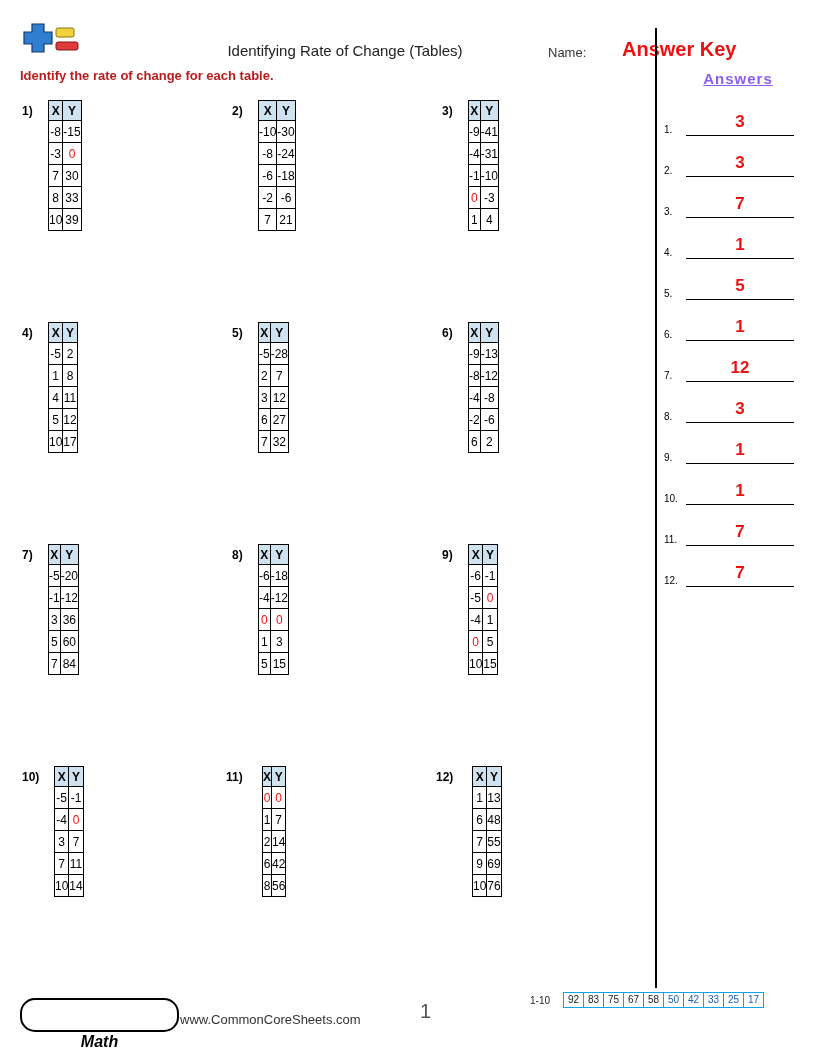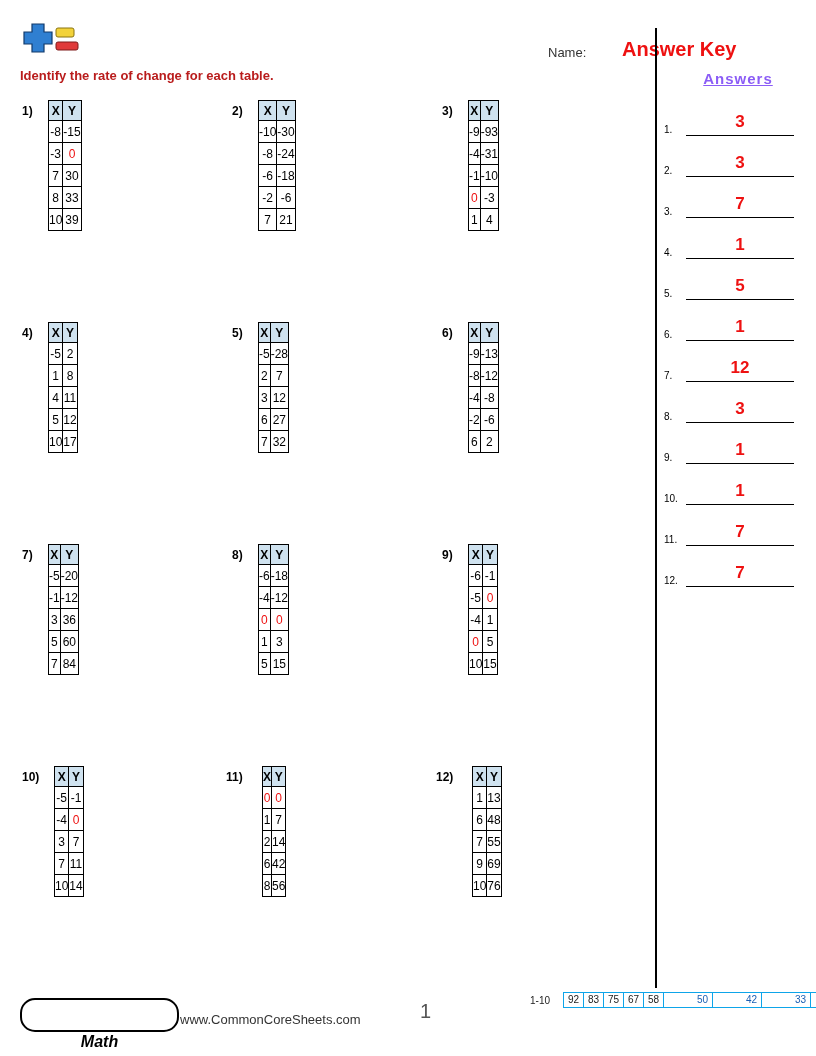--- a/index.html
+++ b/index.html
@@ -189,35 +189,36 @@
   .score-cells .cell {
     width: 19px; height: 14px;
     border: 1px solid #0ea5e9;
     margin-left: -1px;
     font-size: 10px;
     text-align: center;
     line-height: 14px;
     color: #222;
     background: #fff;
   }
-  .score-cells .cell.blue { color: #1a5fb4; padding-left: 29px; }
+  .score-cells .cell.blue { color: #1a5fb4; }
 </style>
 </head>
 <body>
 
 <div class="page">
 
   <div class="header">
     <div class="logo">
       <svg width="70" height="36" viewBox="0 0 70 36">
         <path d="M12 2 h12 v8 h8 v12 h-8 v8 h-12 v-8 h-8 v-12 h8 z" fill="#2f7fd1" stroke="#123a6b" stroke-width="1.2"></path>
         <rect x="36" y="6" width="18" height="9" rx="2" fill="#f2d23a" stroke="#8a7410" stroke-width="1"></rect>
         <rect x="36" y="20" width="22" height="8" rx="2" fill="#e03a3a" stroke="#7e1b1b" stroke-width="1"></rect>
       </svg>
     </div>
+    <div class="title">Identifying Rate of Change (Tables)</div>
     <div class="name-label">Name:</div>
     <div class="answer-key">Answer Key</div>
   </div>
   <div class="instructions">Identify the rate of change for each table.</div>
 
   <div class="divider"></div>
 
   <div class="answers-title">Answers</div>
 
   <div class="answer-row" style="top:100px">
@@ -348,21 +349,21 @@
   <div class="problem" style="left:442px; top:100px">
     <div class="pnum">3)</div>
     <table class="rt">
       <tbody>
           <tr>
         <th>X</th>
         <th>Y</th>
       </tr>
       <tr>
             <td>-9</td>
-            <td>-93</td>
+            <td>-41</td>
           </tr>
       <tr>
             <td>-4</td>
             <td>-31</td>
           </tr>
       <tr>
             <td>-1</td>
             <td>-10</td>
           </tr>
       <tr>

